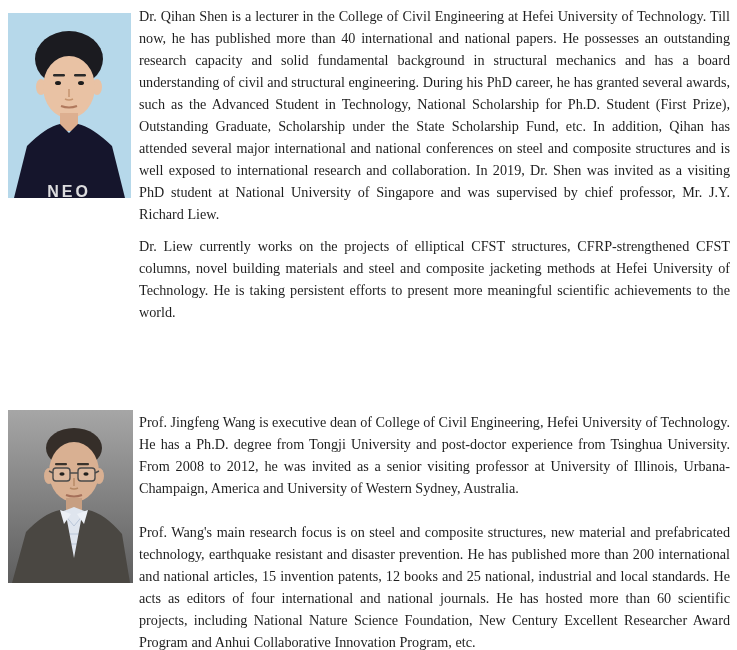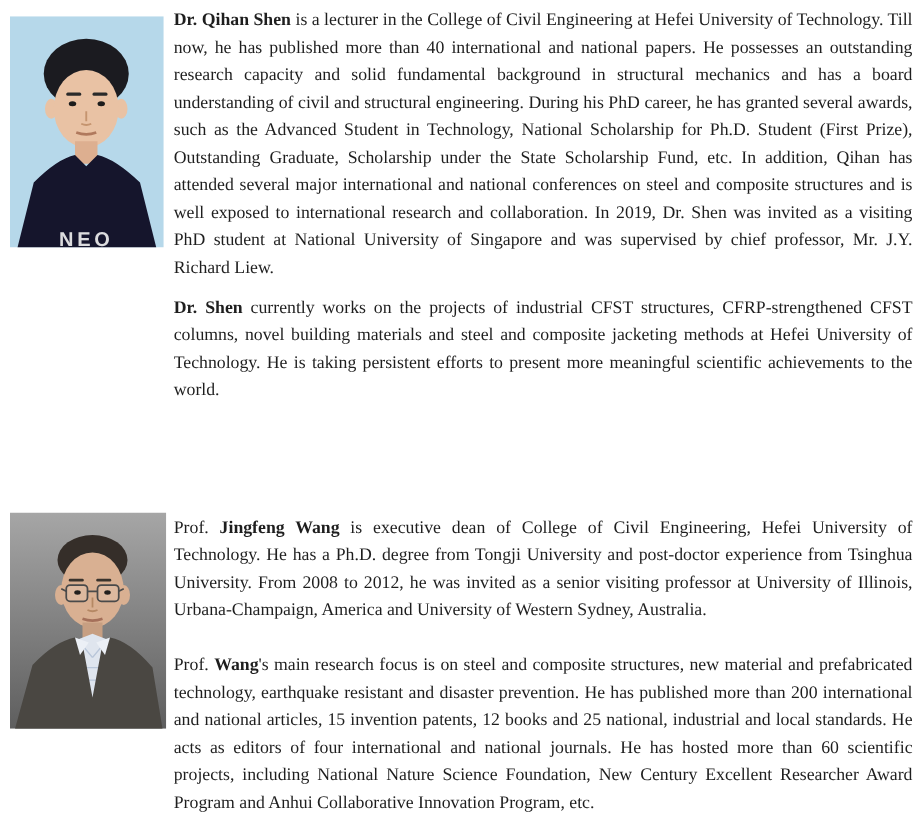--- a/index.html
+++ b/index.html
@@ -28,21 +28,21 @@
     font-size: 14.2px;
     line-height: 22px;
     text-align: justify;
     color: #1e1e1e;
   }
   #text-shen { top: 5px; }
   #text-wang { top: 411px; }
   .bio-text p { margin: 0; }
   #text-shen p + p { margin-top: 10px; }
   #text-wang p + p { margin-top: 22px; }
-  .b { font-weight: bold; }
+  .b { font-weight: normal; }
   .shirt-letters {
     font-family: "Liberation Sans", sans-serif;
     font-weight: bold;
     letter-spacing: 3px;
     opacity: 0.9;
   }
 </style>
 </head>
 <body>
 
@@ -60,21 +60,21 @@
     <ellipse cx="73" cy="70" rx="3" ry="2" fill="#1c1c1c"></ellipse>
     <path d="M61,76 L61,84 M57,86 Q61,88 65,86" stroke="#c5946f" stroke-width="1.5" fill="none"></path>
     <path d="M53,93 Q61,96 69,93" stroke-width="2" fill="none" stroke="#b0795d"></path>
     <rect x="52" y="100" width="18" height="18" fill="#ddaf90"></rect>
     <path d="M6,185 L19,133 Q38,114 52,111 L61,120 L70,111 Q84,114 104,133 L117,185 Z" fill="#15152c"></path>
     <text x="61" y="184" text-anchor="middle" font-size="16" class="shirt-letters" fill="#f2f2f2">NEO</text>
   </svg>
 
   <div id="text-shen" class="bio-text">
     <p><span class="b">Dr. Qihan Shen</span><span> is a lecturer in the College of Civil Engineering at Hefei University of Technology. Till now, he has published more than 40 international and national papers. He possesses an outstanding research capacity and solid fundamental background in structural mechanics and has a board understanding of civil and structural engineering. During his PhD career, he has granted several awards, such as the Advanced Student in Technology, National Scholarship for Ph.D. Student (First Prize), Outstanding Graduate, Scholarship under the State Scholarship Fund, etc. In addition, Qihan has attended several major international and national conferences on steel and composite structures and is well exposed to international research and collaboration. In 2019, Dr. Shen was invited as a visiting PhD student at National University of Singapore and was supervised by chief professor, Mr. J.Y. Richard Liew.</span></p>
-    <p><span class="b">Dr. Shen</span><span> currently works on the projects of industrial CFST structures, CFRP-strengthened CFST columns, novel building materials and steel and composite jacketing methods at Hefei University of Technology. He is taking persistent efforts to present more meaningful scientific achievements to the world.</span></p>
+    <p><span class="b">Dr. Liew</span><span> currently works on the projects of elliptical CFST structures, CFRP-strengthened CFST columns, novel building materials and steel and composite jacketing methods at Hefei University of Technology. He is taking persistent efforts to present more meaningful scientific achievements to the world.</span></p>
   </div>
 
   <svg id="photo-wang" class="portrait" viewBox="0 0 125 173" xmlns="http://www.w3.org/2000/svg">
     <defs>
       <linearGradient id="wang-bg-grad" x1="0" y1="0" x2="0" y2="1">
         <stop offset="0" stop-color="#a6a6a6"></stop>
         <stop offset="1" stop-color="#5e5e5e"></stop>
       </linearGradient>
     </defs>
     <rect x="0" y="0" width="125" height="173" fill="url(#wang-bg-grad)"></rect>

